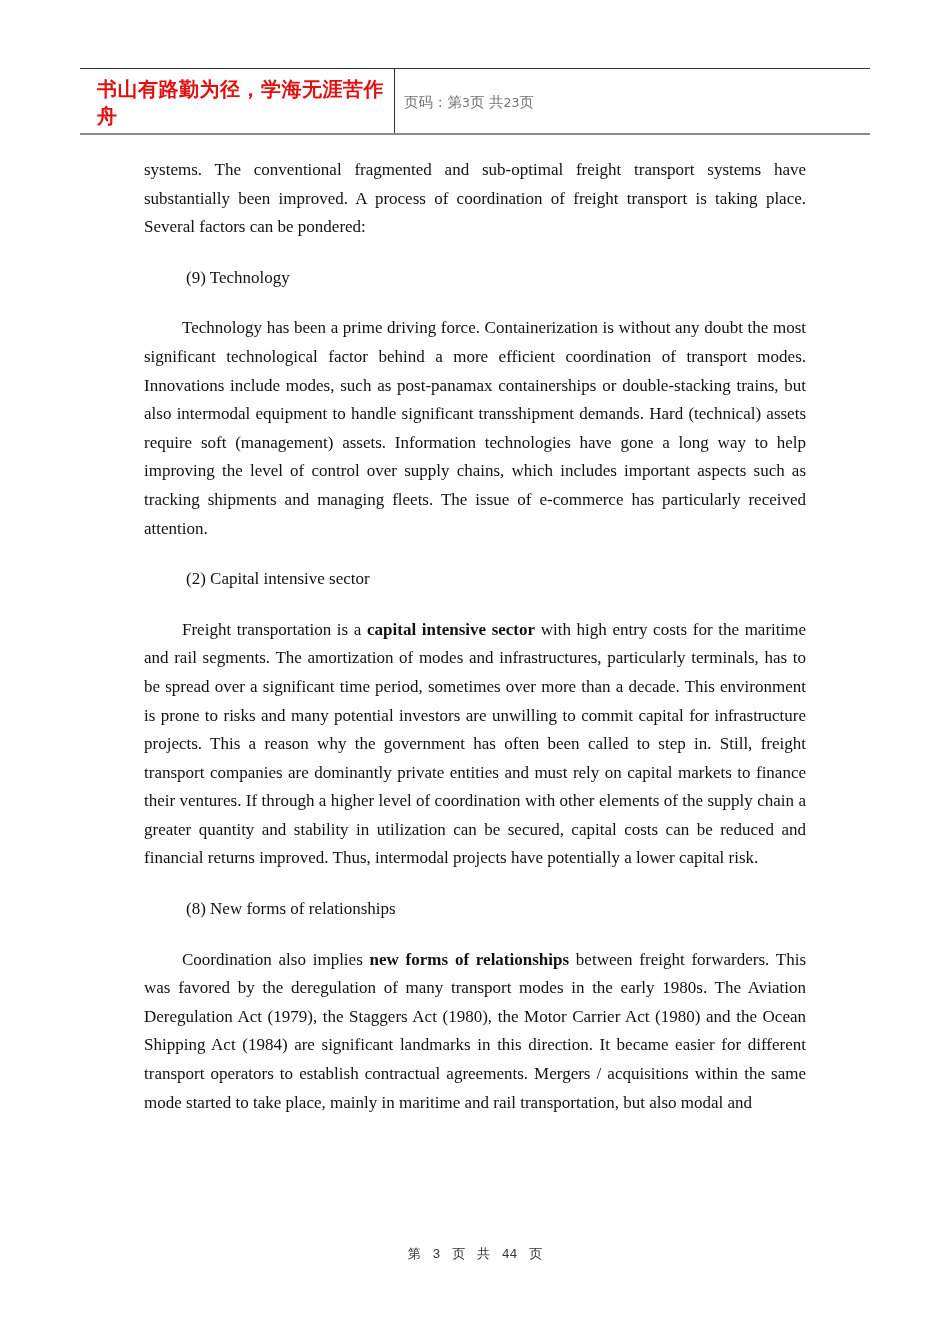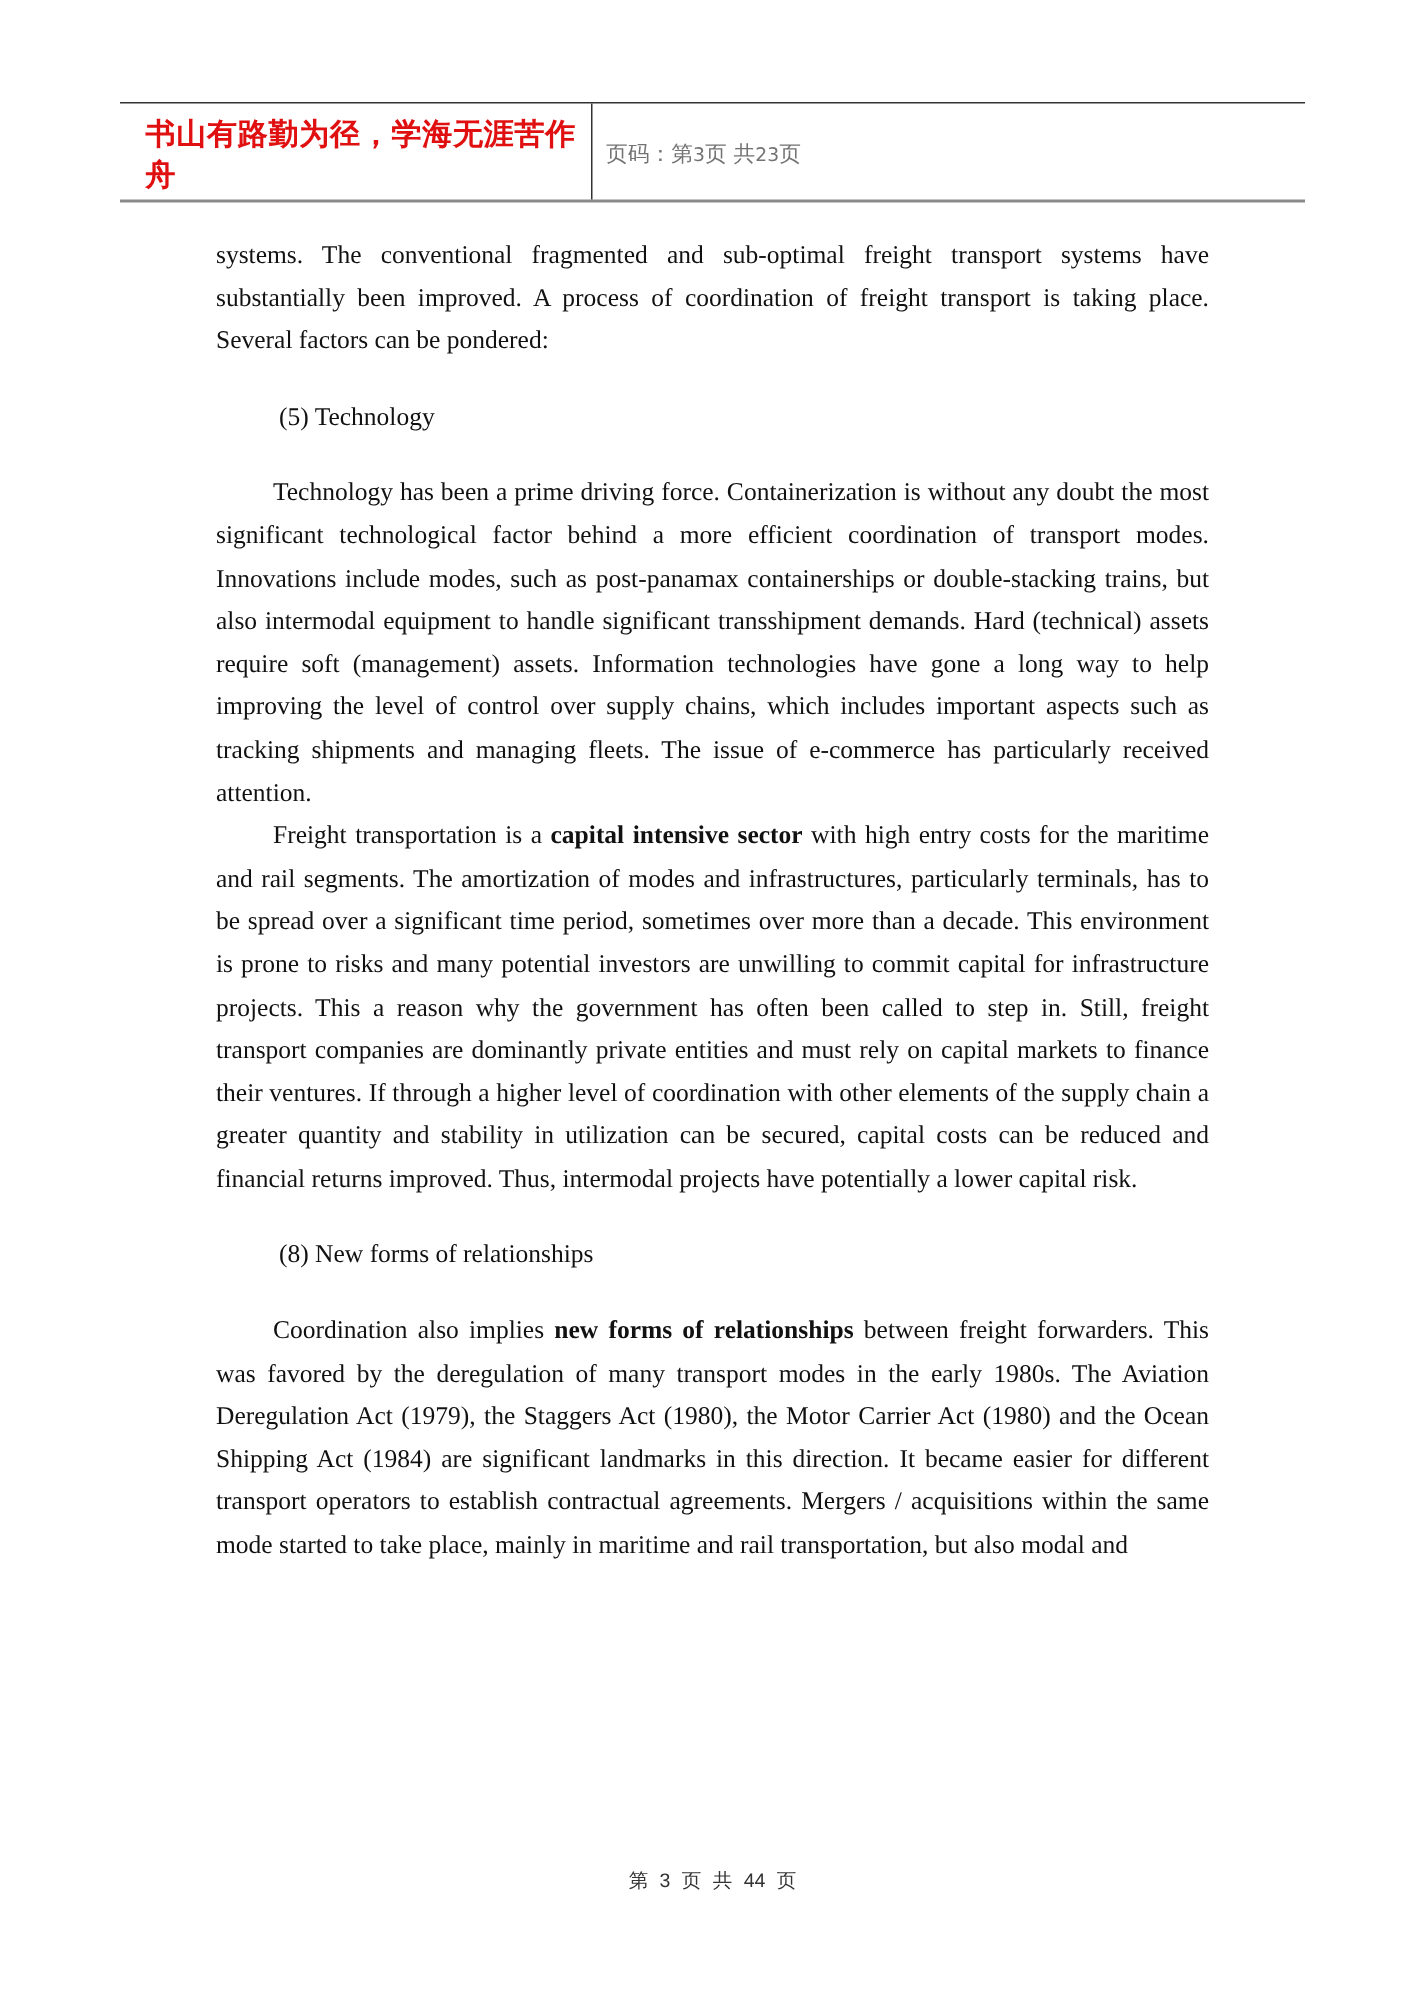--- a/index.html
+++ b/index.html
@@ -94,21 +94,21 @@
     }
     .content b {
       font-weight: bold;
     }
     .footer {
       position: absolute;
       left: 0;
       width: 950px;
       top: 1245px;
       text-align: center;
-      font-family: Liberation Sans, sans-serif;
+      font-family: Liberation Mono, monospace;
       font-size: 13px;
       color: #333;
       word-spacing: 4px;
     }
   </style>
 </head>
 <body>
 
 <div class="header-table">
   <div class="hcell hcell-mid">
@@ -119,24 +119,25 @@
       <span class="num">3</span>
       <span>页  共</span>
       <span class="num">23</span>
       <span>页</span>
   </div>
 </div>
 
 <div class="content">
   <p class="cont">systems. The conventional fragmented and sub-optimal freight transport systems have substantially been improved. A process of coordination of freight transport is taking place. Several factors can be pondered:</p>
 
-  <p class="heading">(5) Technology</p>
+  <p class="heading">(9) Technology</p>
 
   <p class="body">Technology has been a prime driving force. Containerization is without any doubt the most significant technological factor behind a more efficient coordination of transport modes. Innovations include modes, such as post-panamax containerships or double-stacking trains, but also intermodal equipment to handle significant transshipment demands. Hard (technical) assets require soft (management) assets. Information technologies have gone a long way to help improving the level of control over supply chains, which includes important aspects such as tracking shipments and managing fleets. The issue of e-commerce has particularly received attention.</p>
 
+  <p class="heading">(2) Capital intensive sector</p>
 
   <p class="body"><span>Freight transportation is a </span><b>capital intensive sector</b><span> with high entry costs for the maritime and rail segments. The amortization of modes and infrastructures, particularly terminals, has to be spread over a significant time period, sometimes over more than a decade. This environment is prone to risks and many potential investors are unwilling to commit capital for infrastructure projects. This a reason why the government has often been called to step in. Still, freight transport companies are dominantly private entities and must rely on capital markets to finance their ventures. If through a higher level of coordination with other elements of the supply chain a greater quantity and stability in utilization can be secured, capital costs can be reduced and financial returns improved. Thus, intermodal projects have potentially a lower capital risk.</span></p>
 
   <p class="heading">(8) New forms of relationships</p>
 
   <p class="body"><span>Coordination also implies </span><b>new forms of relationships</b><span> between freight forwarders. This was favored by the deregulation of many transport modes in the early 1980s. The Aviation Deregulation Act (1979), the Staggers Act (1980), the Motor Carrier Act (1980) and the Ocean Shipping Act (1984) are significant landmarks in this direction. It became easier for different transport operators to establish contractual agreements. Mergers / acquisitions within the same mode started to take place, mainly in maritime and rail transportation, but also modal and</span></p>
 </div>
 
 <div class="footer">第 3 页 共 44 页</div>
 

